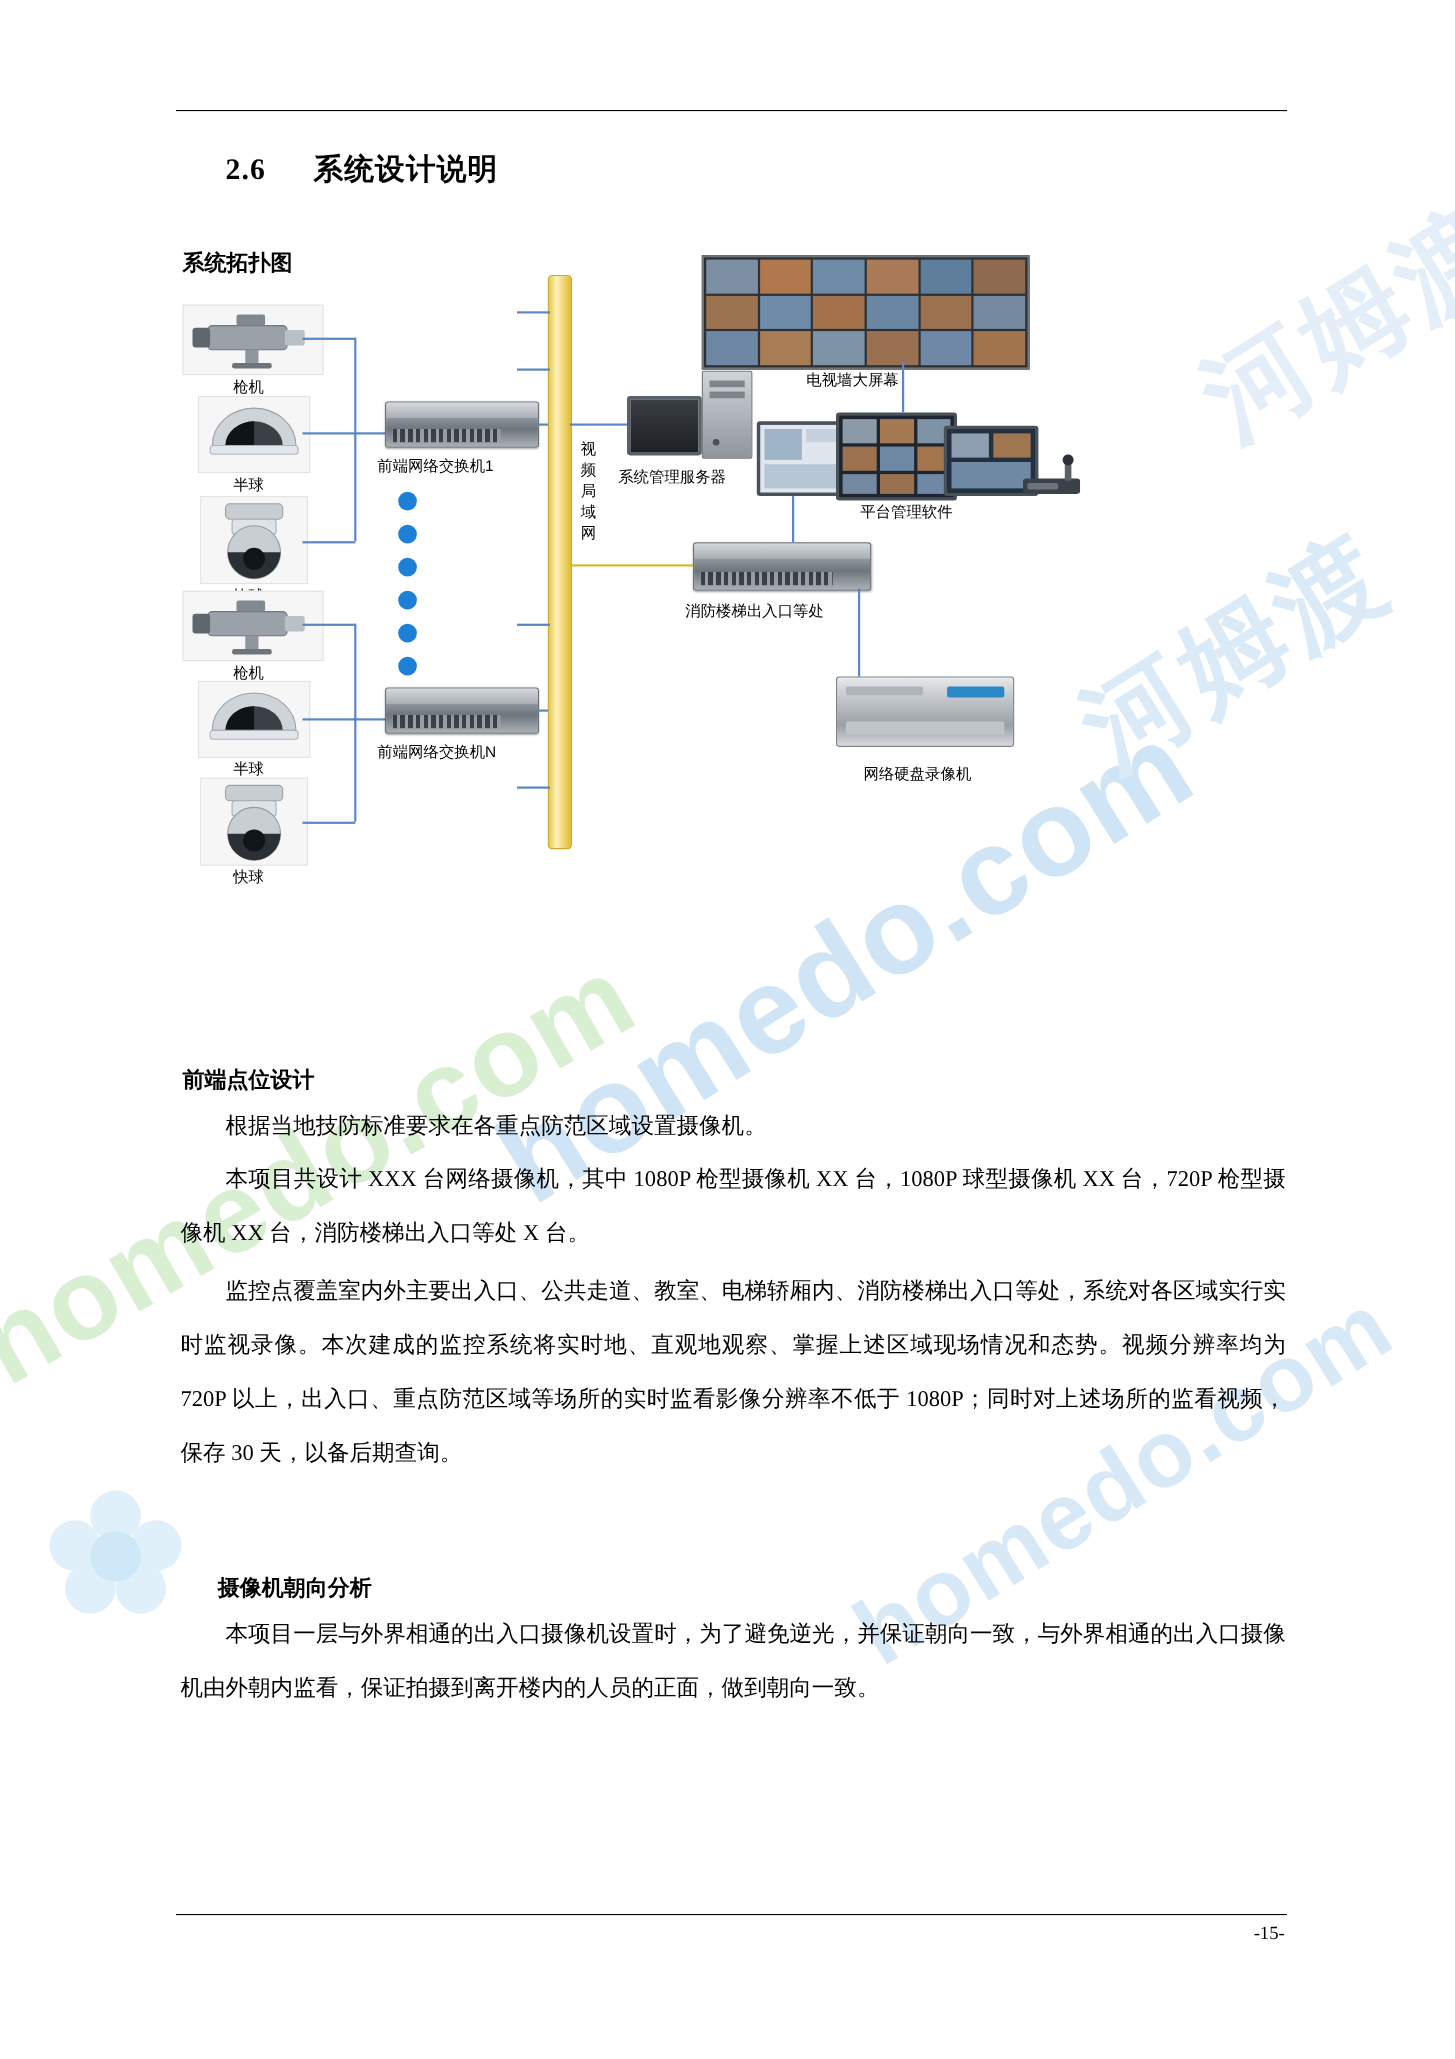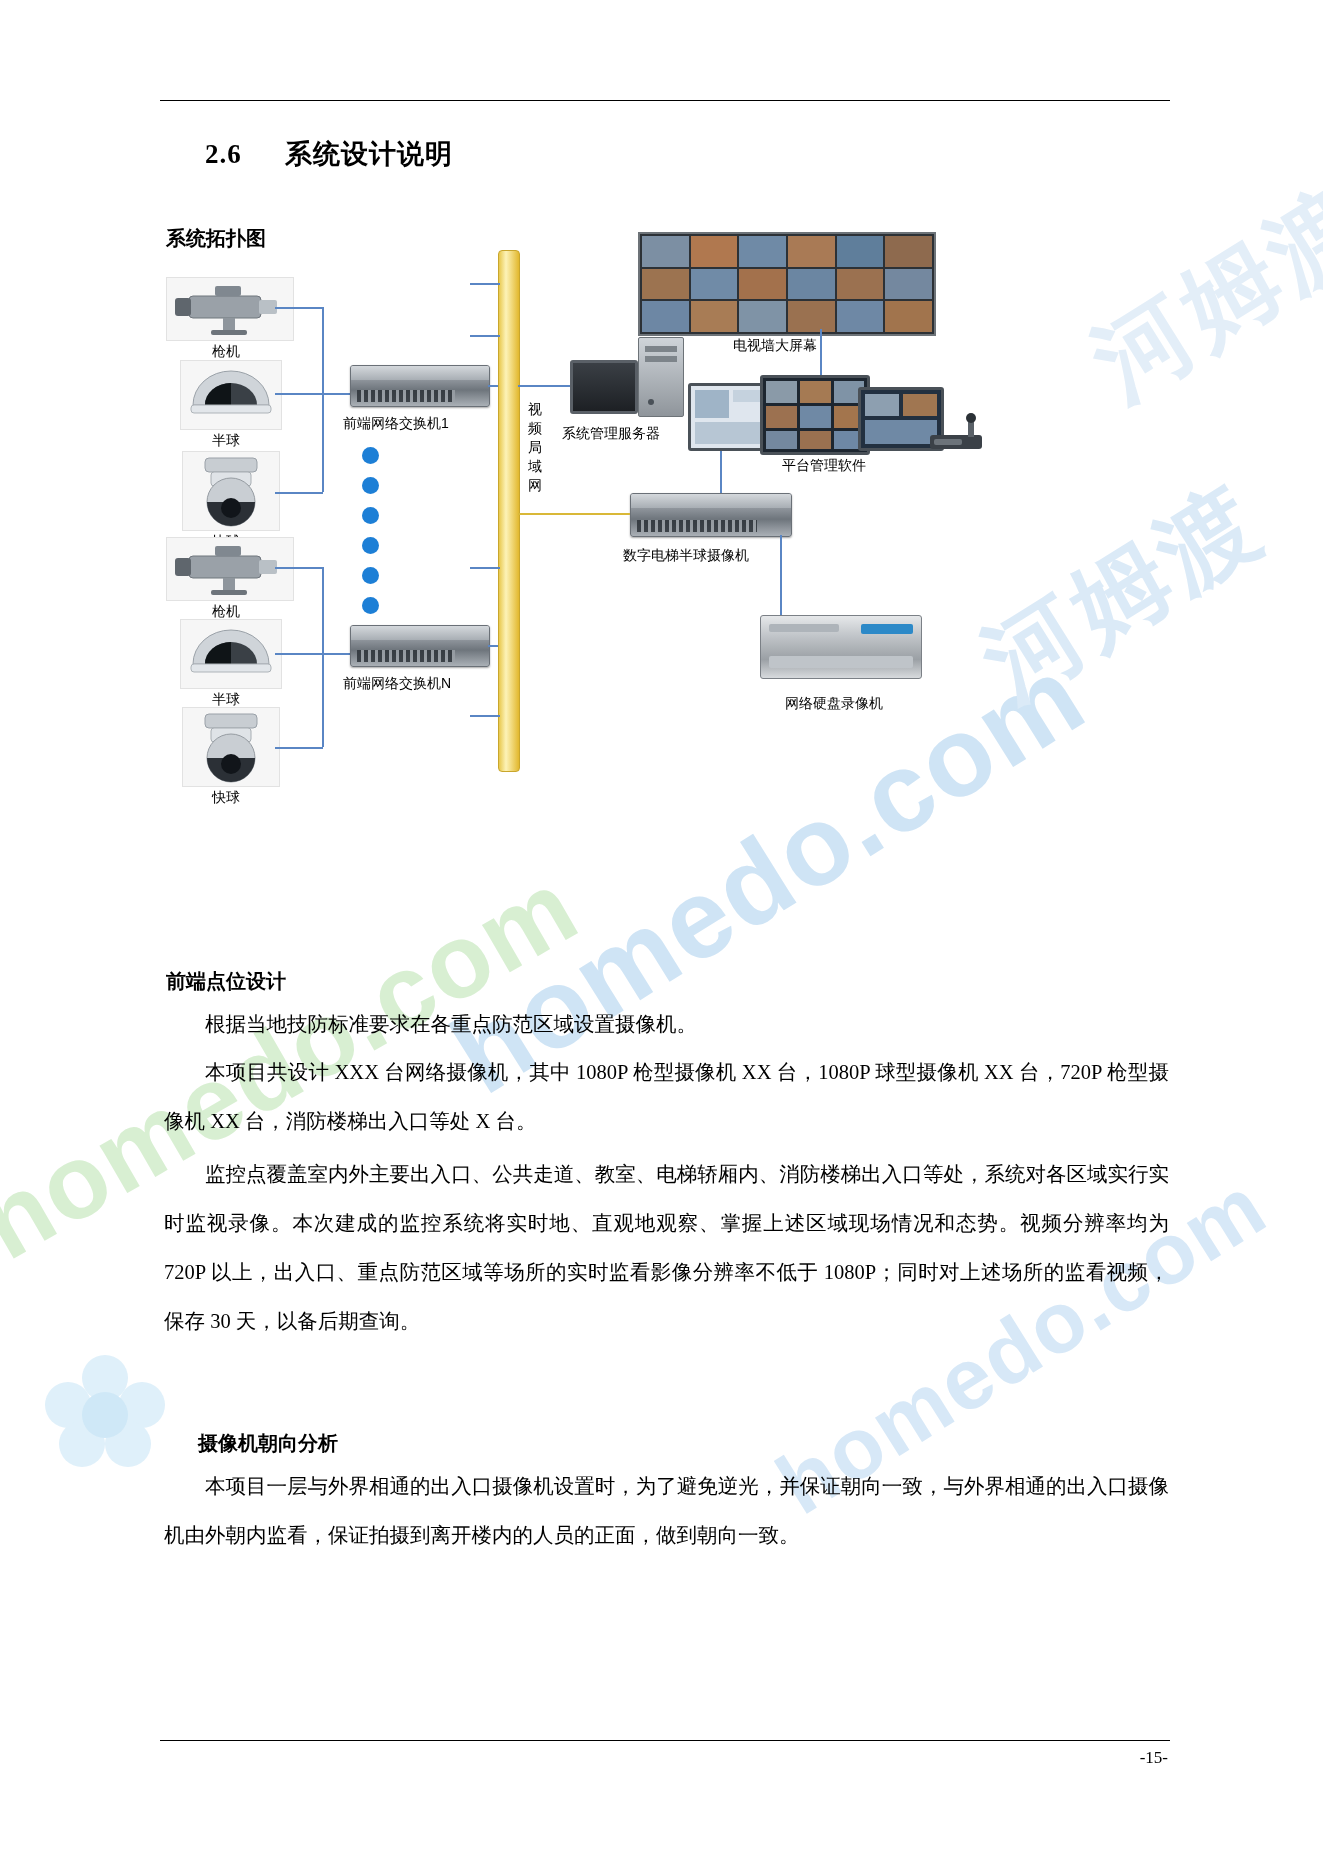--- a/index.html
+++ b/index.html
@@ -338,21 +338,21 @@
         <rect x="38" y="6" width="6" height="18" fill="#5a6168"></rect>
         <circle cx="41" cy="5" r="5" fill="#2b3136"></circle>
       </svg>
     </div>
     <div class="cap" style="left:622px;top:202px;">平台管理软件</div>
 
     <div class="switch" style="left:470px;top:238px;width:160px;height:42px;">
       <div class="top"></div>
       <div class="ports"></div>
     </div>
-    <div class="cap" style="left:463px;top:292px;">数字电梯半球摄像机</div>
+    <div class="cap" style="left:463px;top:292px;">消防楼梯出入口等处</div>
 
     <div class="nvr" style="left:600px;top:360px;width:160px;height:62px;">
       <svg viewBox="0 0 160 62" width="160" height="62">
         <rect x="0" y="0" width="160" height="62" fill="none"></rect>
         <rect x="8" y="8" width="70" height="8" rx="2" fill="#aeb4ba"></rect>
         <rect x="100" y="8" width="52" height="10" rx="2" fill="#2c89c8"></rect>
         <rect x="8" y="40" width="144" height="12" rx="2" fill="#bfc4c9"></rect>
       </svg>
     </div>
     <div class="cap" style="left:625px;top:440px;">网络硬盘录像机</div>

